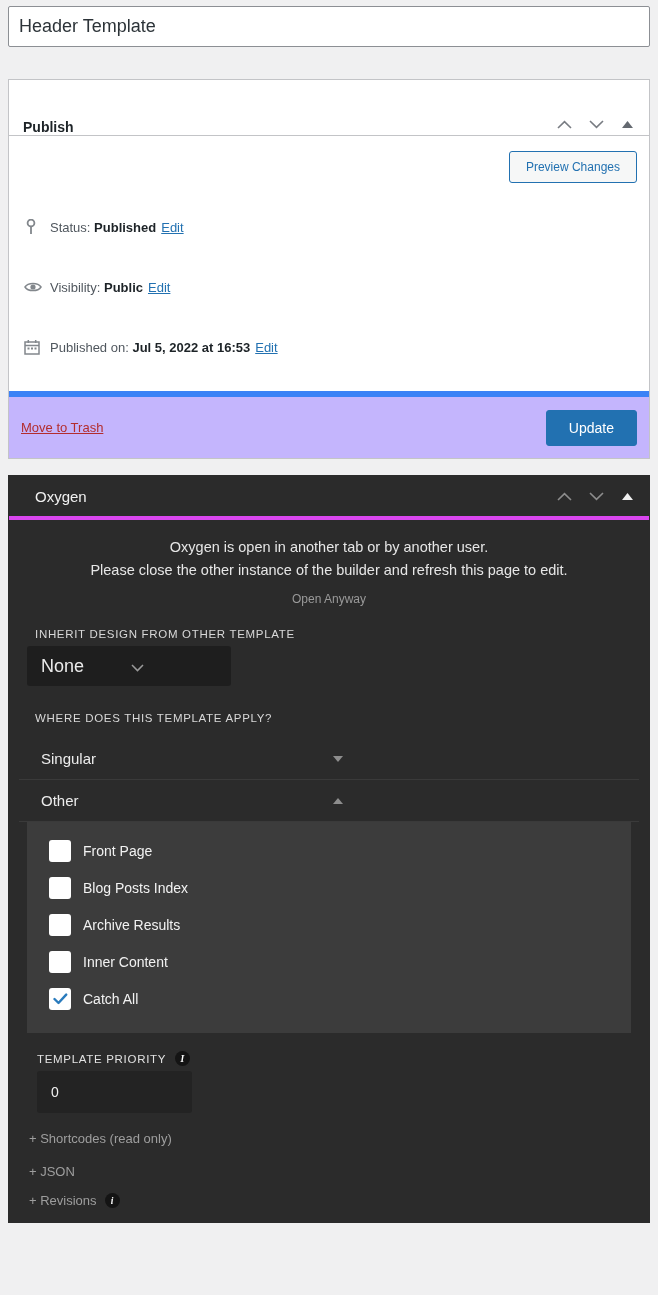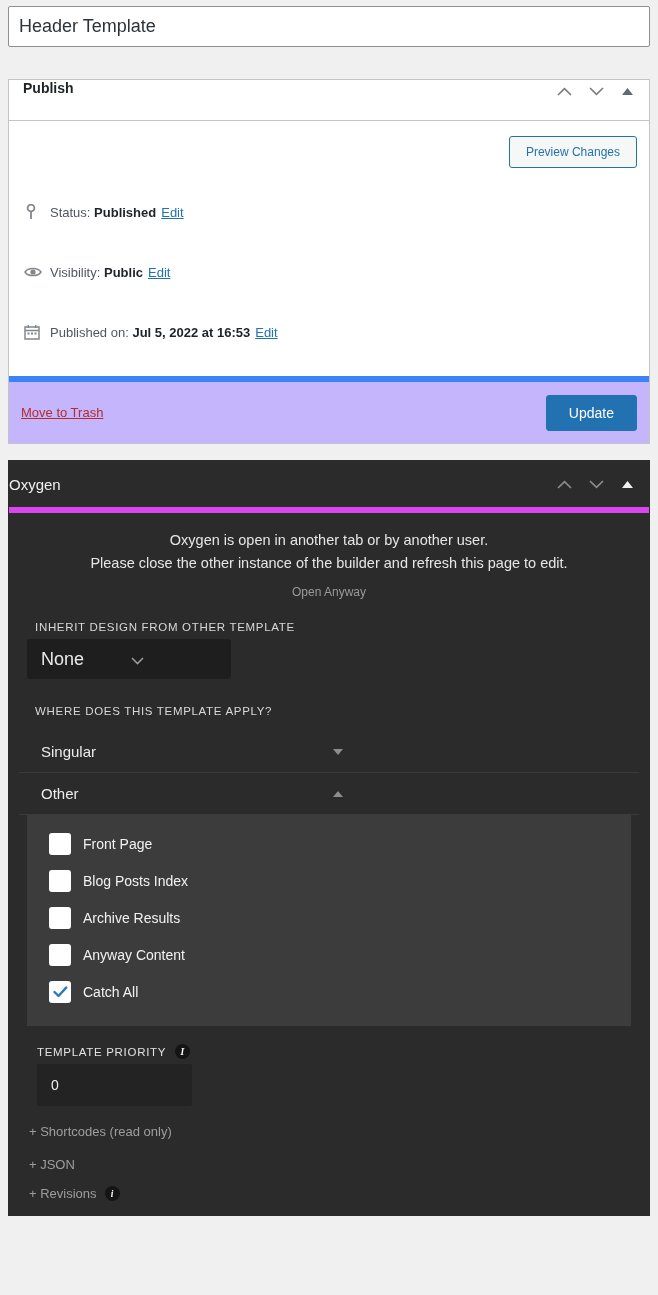--- a/index.html
+++ b/index.html
@@ -27,22 +27,22 @@
     outline: none;
   }
 
   
   .metabox {
     margin: 32px 8px 0 8px;
     border: 1px solid #c3c4c7;
     background: #fff;
   }
   .mb-head {
-    height: 41px;
-    display: flex; align-items: flex-start;
+    height: 56px;
+    display: flex; align-items: flex-end;
     padding: 0 12px 0 14px;
     border-bottom: 1px solid #c3c4c7;
   }
   .mb-title { font-size: 14px; font-weight: bold; color: #1d2327; flex: 1; }
   .mb-actions { display: flex; align-items: center; gap: 10px; }
   .chev { width: 22px; height: 22px; display: flex; align-items: center; justify-content: center; cursor: pointer; }
   .chev svg { display: block; }
   .tri { width: 20px; height: 20px; display: flex; align-items: center; justify-content: center; cursor: pointer; }
 
   .mb-body { padding: 10px 12px 0 12px; }
@@ -84,23 +84,23 @@
   }
 
   
   .ox {
     margin: 16px 8px 0 8px;
     background: #2b2b2b;
     border: 1px solid #2b2b2b;
     color: #e8e8e8;
   }
   .ox-head {
-    height: 52px; display: flex; align-items: center;
-    padding: 0 12px 0 0;
-    border-bottom: 6px solid #d946ef;
+    height: 44px; display: flex; align-items: center;
+    padding: 0 12px 0 26px;
+    border-bottom: 4px solid #d946ef;
   }
   .ox-title { font-size: 15px; color: #f0f0f0; flex: 1; }
   .ox-body { padding: 16px 10px 14px 10px; }
   .ox-msg { text-align: center; font-size: 14.5px; color: #e6e6e6; line-height: 1.55; }
   .ox-openanyway { text-align: center; font-size: 12px; color: #9a9a9a; margin-top: 11px; cursor: pointer; }
 
   .ox-label {
     font-size: 11.5px; letter-spacing: .06em; color: #d8d8d8;
     text-transform: uppercase; margin: 22px 0 6px 16px;
   }
@@ -308,21 +308,21 @@
         <div class="chk-row">
           <span class="chk-box"></span>
           <span class="chk-label">Blog Posts Index</span>
         </div>
         <div class="chk-row">
           <span class="chk-box"></span>
           <span class="chk-label">Archive Results</span>
         </div>
         <div class="chk-row">
           <span class="chk-box"></span>
-          <span class="chk-label">Anyway Content</span>
+          <span class="chk-label">Inner Content</span>
         </div>
         <div class="chk-row">
           <span class="chk-box">
             <svg width="15" height="12" viewBox="0 0 15 12">
                 <path d="M1.5 6 L5.5 10 L13.2 1.6" fill="none" stroke="#2a7bbd" stroke-width="2.4" stroke-linecap="round" stroke-linejoin="round"></path>
               </svg>
           </span>
           <span class="chk-label">Catch All</span>
         </div>
       </div>

